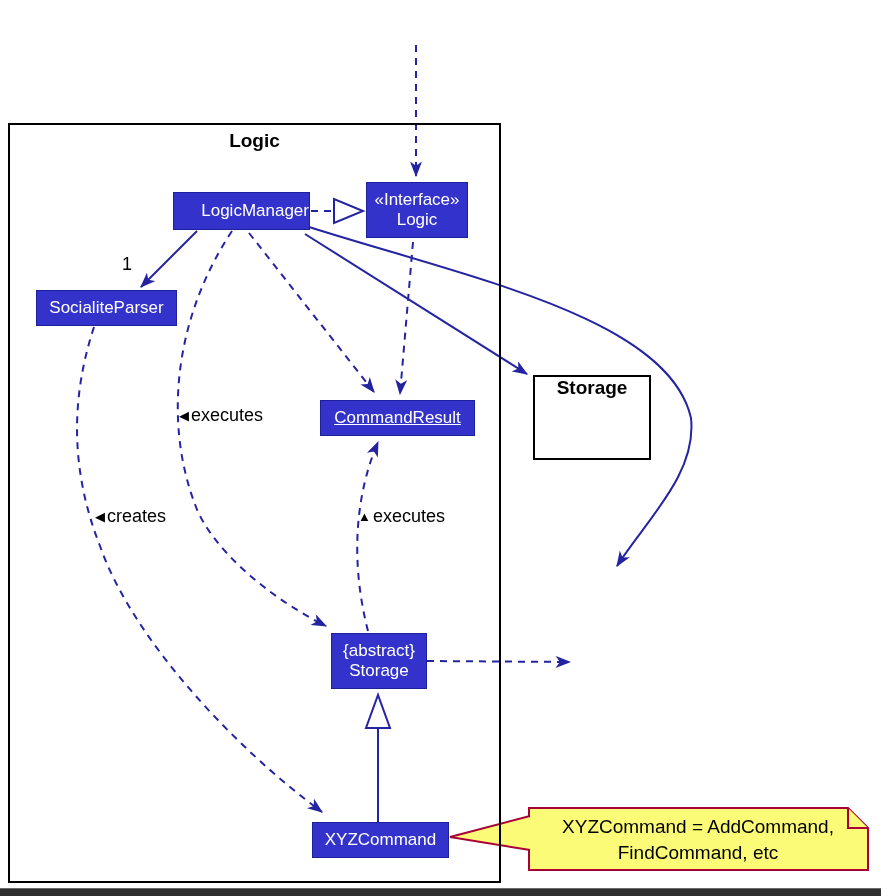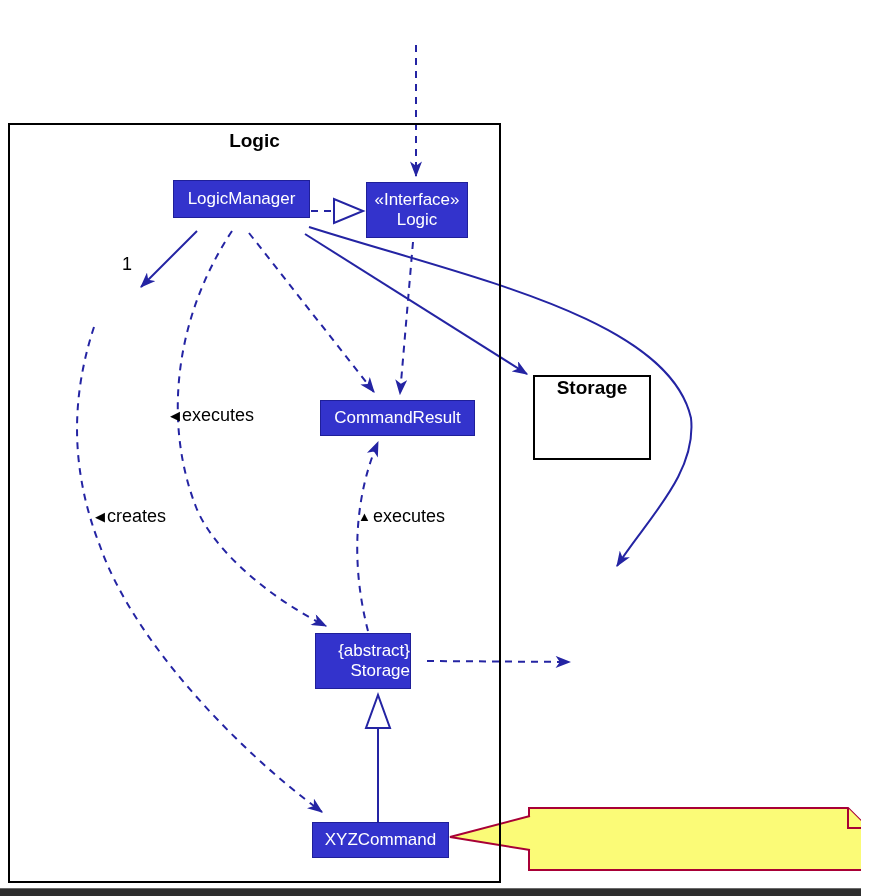--- a/index.html
+++ b/index.html
@@ -1,17 +1,17 @@
 <!DOCTYPE html>
 <html><head>
 <meta charset="utf-8">
 <style>
   html,body{margin:0;padding:0;background:#ffffff;}
   #canvas{position:relative;width:861px;height:896px;background:#ffffff;overflow:hidden;
-          font-family:"Liberation Sans", sans-serif;}
+          font-family:"Liberation Sans", sans-serif;padding-left:20px;}
   svg.links{position:absolute;left:0;top:0;z-index:1;}
   .conn{stroke:#2424A3;stroke-width:2;fill:none;}
   .dash{stroke-dasharray:7 6;}
   .hollow{fill:#ffffff;stroke:#2424A3;stroke-width:2;}
   .notefill{fill:#FBFB77;stroke:#A80036;stroke-width:2;}
 
   .frame{position:absolute;left:8px;top:123px;width:493px;height:760px;
          border:2px solid #000;box-sizing:border-box;z-index:2;}
   .frame-title{position:absolute;left:0;top:5px;width:100%;text-align:center;
          font-weight:bold;font-size:19px;color:#000;}
@@ -75,58 +75,65 @@
 
     <polygon class="notefill" points="529,808 848,808 868,828 868,870 529,870"></polygon>
     <path class="notefill" d="M848,808 L848,828 L868,828"></path>
     <path class="notefill" d="M530,816 L450,837 L530,850"></path>
   </svg>
 
   <div class="frame">
     <div class="frame-title">Logic</div>
   </div>
 
-  <div class="cls" style="left:173px;top:180px;width:137px;height:38px;">
+  <div class="cls" style="left:173px;top:192px;width:137px;height:38px;align-items:flex-end;">
     <span>LogicManager</span>
   </div>
 
   <div class="cls" style="left:366px;top:182px;width:102px;height:56px;">
     <span class="it">«Interface»</span>
     <span class="it">Logic</span>
   </div>
 
+  <div class="cls" style="left:36px;top:290px;width:141px;height:36px;">
+    <span>SocialiteParser</span>
+  </div>
 
-  <div class="cls" style="left:320px;top:400px;width:155px;height:36px;">
+  <div class="cls" style="left:320px;top:400px;width:155px;height:36px;text-decoration:underline;">
     <span>CommandResult</span>
   </div>
 
-  <div class="cls" style="left:315px;top:633px;width:96px;height:56px;align-items:flex-end;">
+  <div class="cls" style="left:331px;top:633px;width:96px;height:56px;">
     <span>{abstract}</span>
     <span>Storage</span>
   </div>
 
   <div class="cls" style="left:312px;top:822px;width:137px;height:36px;">
     <span>XYZCommand</span>
   </div>
 
   <div class="ext" style="left:533px;top:375px;width:118px;height:85px;">
     <div class="ttl">Storage</div>
   </div>
 
 
   <div class="lbl" style="left:122px;top:254px;">1</div>
 
-  <div class="lbl" style="left:170px;top:405px;">
+  <div class="lbl" style="left:179px;top:405px;">
     <span class="tri">◀</span><span>executes</span>
   </div>
 
   <div class="lbl" style="left:95px;top:506px;text-align:center;">
     <span class="tri">◀</span><span>creates</span>
   </div>
 
   <div class="lbl" style="left:358px;top:506px;">
     <span class="tri">▲</span><span>executes</span>
   </div>
 
+  <div class="note-text">
+    <div>XYZCommand = AddCommand,</div>
+    <div>FindCommand, etc</div>
+  </div>
 
   <div class="taskbar"></div>
 
 </div>
 
 </body></html>

